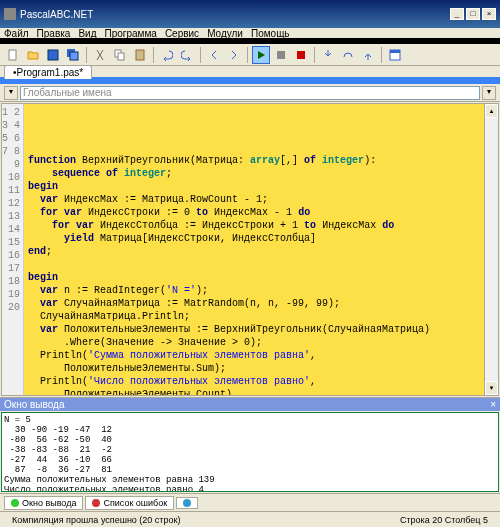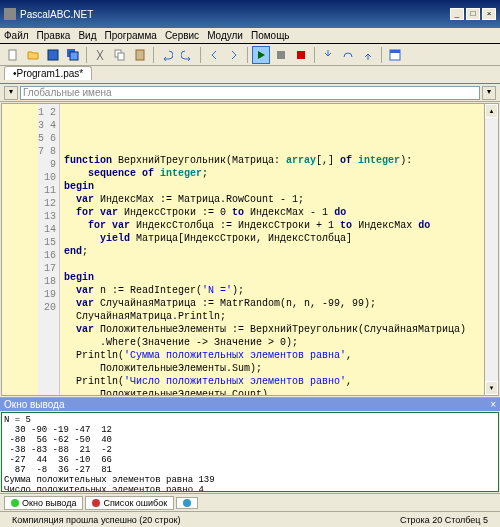--- a/index.html
+++ b/index.html
@@ -2,32 +2,32 @@
 <html><head>
 <meta charset="utf-8">
 <style>
 * { margin: 0; padding: 0; box-sizing: border-box; }
 body { font-family: Tahoma, sans-serif; font-size: 10px; background: #ece9d8; width: 500px; height: 527px; overflow: hidden; display: flex; flex-direction: column; }
 .titlebar { background: linear-gradient(to bottom, #0a246a, #3a6ea5); color: #fff; height: 28px; display: flex; align-items: center; padding: 0 4px; font-size: 10px; }
 .titlebar .icon { width: 12px; height: 12px; background: #888; margin-right: 4px; }
 .titlebar .title { flex: 1; }
 .winbtns { display: flex; gap: 2px; }
 .winbtn { width: 14px; height: 12px; background: #ece9d8; border: 1px solid #fff; font-size: 8px; text-align: center; line-height: 10px; color: #000; }
-.menubar { background: #ece9d8; height: 16px; display: flex; align-items: center; padding: 0 4px; gap: 8px; font-size: 10px; border-bottom: 1px solid #000000; }
+.menubar { background: #ece9d8; height: 16px; display: flex; align-items: center; padding: 0 4px; gap: 8px; font-size: 10px; border-bottom: 6px solid #000000; }
 .menubar span { cursor: default; }
 .toolbar { background: #ece9d8; height: 22px; display: flex; align-items: center; padding: 2px 4px; gap: 2px; border-bottom: 1px solid #aca899; }
 .tbtn { width: 18px; height: 18px; background: #ece9d8; border: 1px solid transparent; display: flex; align-items: center; justify-content: center; }
 .tbtn svg { width: 12px; height: 12px; }
 .tsep { width: 1px; height: 16px; background: #aca899; margin: 0 2px; }
-.tabbar { background: #ece9d8; height: 18px; display: flex; align-items: flex-start; padding: 0 4px; border-bottom: 1px solid #3b82f6; }
+.tabbar { background: #ece9d8; height: 18px; display: flex; align-items: center; padding: 0 4px; border-bottom: 7px solid #3b82f6; }
 .tab { background: #fff; border: 1px solid #aca899; border-bottom: none; padding: 1px 8px; font-size: 10px; border-radius: 3px 3px 0 0; }
 .navbar { background: #ece9d8; height: 18px; display: flex; align-items: center; padding: 0 4px; gap: 2px; border-bottom: 1px solid #aca899; }
 .navbar .combo { flex: 1; background: #fff; border: 1px solid #7f9db9; height: 14px; padding: 0 2px; font-size: 10px; color: #888; }
 .navbtn { width: 14px; height: 14px; background: #ece9d8; border: 1px solid #aca899; font-size: 8px; text-align: center; }
-.editor { flex: 1; display: flex; background: #fef9c3; overflow: hidden; border: 1px solid #aca899; margin: 1px; position: relative; padding-left: 36px; }
+.editor { flex: 1; display: flex; background: #fde047; overflow: hidden; border: 1px solid #aca899; margin: 1px; position: relative; }
 .gutter { width: 22px; background: #f0f0f0; border-right: 1px solid #ccc; text-align: right; padding: 2px 3px 0 0; font-family: 'Courier New', monospace; font-size: 10px; color: #808080; line-height: 13px; }
 .code { flex: 1; font-family: 'Courier New', monospace; font-size: 10px; line-height: 13px; padding: 2px 0 0 4px; white-space: pre; color: #000; overflow: hidden; margin-top: 48px; }
 .kw { color: #000080; font-weight: bold; }
 .str { color: #0000ff; }
 .typ { color: #008080; font-weight: bold; }
 .scrollbar-v { width: 14px; background: #ece9d8; border-left: 1px solid #aca899; display: flex; flex-direction: column; }
 .sb-btn { height: 14px; background: #ece9d8; border: 1px solid #fff; font-size: 7px; text-align: center; line-height: 12px; }
 .sb-track { flex: 1; background: #f0f0f0; }
 .output-title { background: #7a96df; color: #fff; height: 14px; padding: 0 4px; font-size: 10px; display: flex; align-items: center; border-top: 1px solid #aca899; }
 .output-title .sp { flex: 1; }

